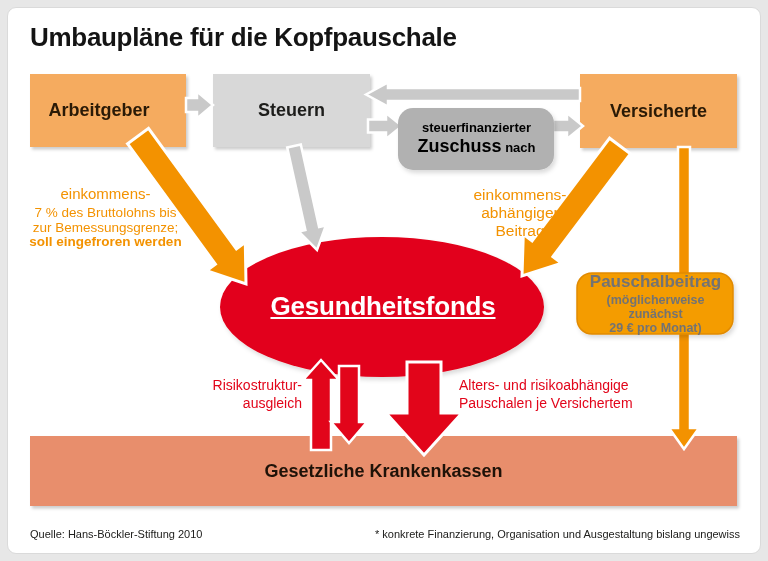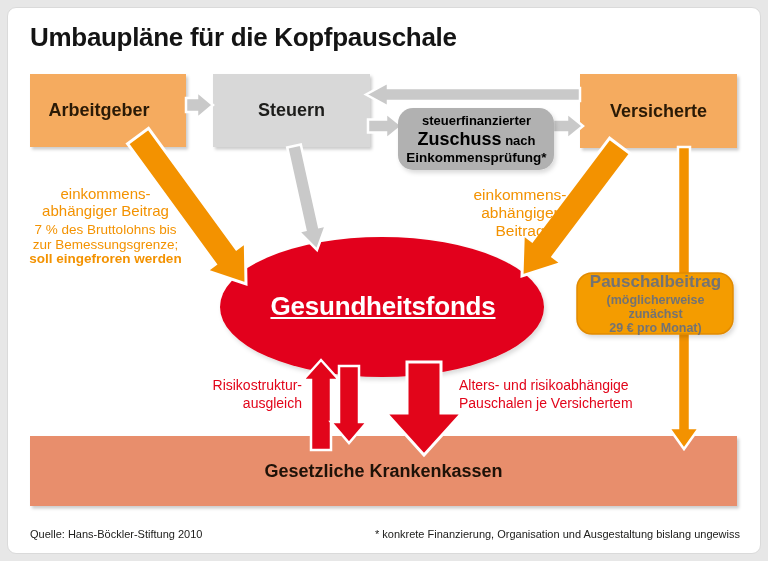--- a/index.html
+++ b/index.html
@@ -114,28 +114,26 @@
 
 <div class="abs title">Umbaupläne für die Kopfpauschale</div>
 
 <div class="abs flexc boxlabel" style="left:30px;top:74px;width:138px;height:73px;">Arbeitgeber</div>
 <div class="abs flexc boxlabel gray" style="left:213px;top:74px;width:157px;height:73px;">Steuern</div>
 <div class="abs flexc boxlabel" style="left:580px;top:74px;width:157px;height:74px;">Versicherte</div>
 
 <div class="abs flexc subsidy">
   <span class="s1">steuerfinanzierter</span>
   <span class="s2"><span class="big">Zuschuss</span>&nbsp;<span>nach</span></span>
-  <span class="s3">Einkommensprüfung*</span>
 </div>
 
 <div class="abs flexc fondslabel">Gesundheitsfonds</div>
 
 <div class="abs orangetxt leftcontrib">
   <div class="l1">einkommens-</div>
-  <div class="l1">abhängiger Beitrag</div>
   <div class="gap"></div>
   <div class="l2">7 % des Bruttolohns bis</div>
   <div class="l2">zur Bemessungsgrenze;</div>
   <div class="l2b">soll eingefroren werden</div>
 </div>
 
 <div class="abs orangetxt midcontrib">
   <div>einkommens-</div>
   <div>abhängiger</div>
   <div>Beitrag</div>

